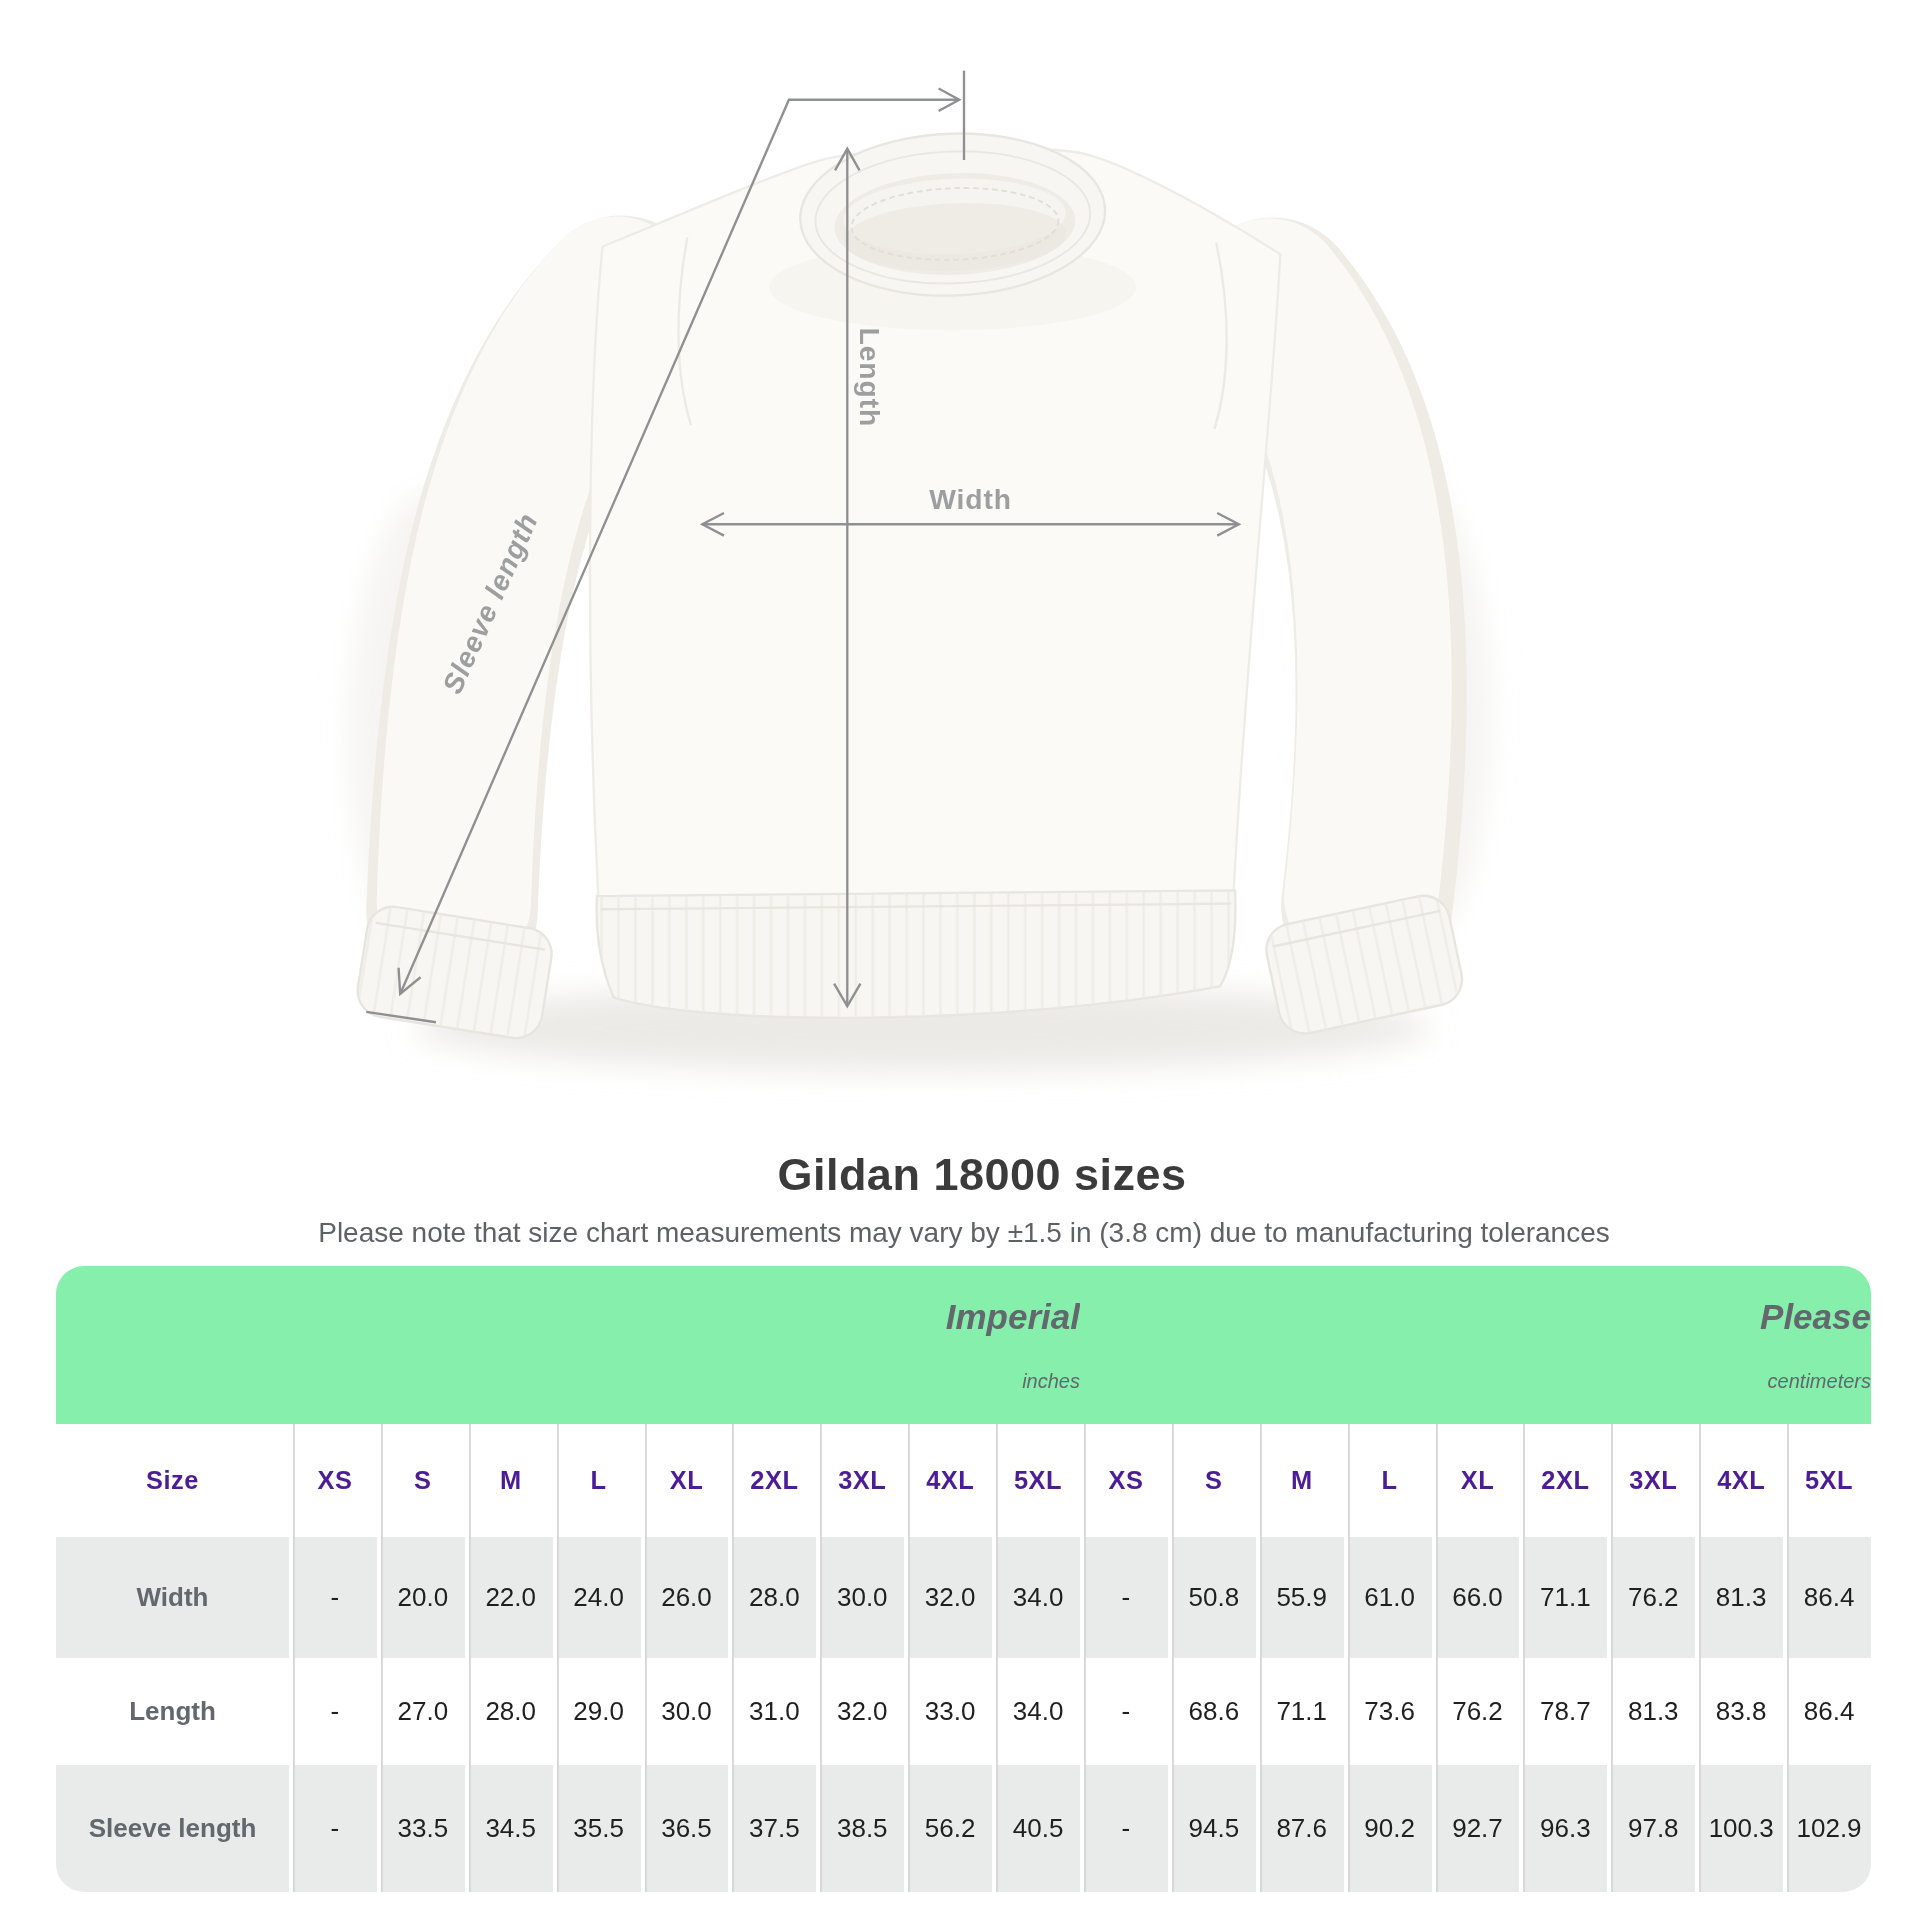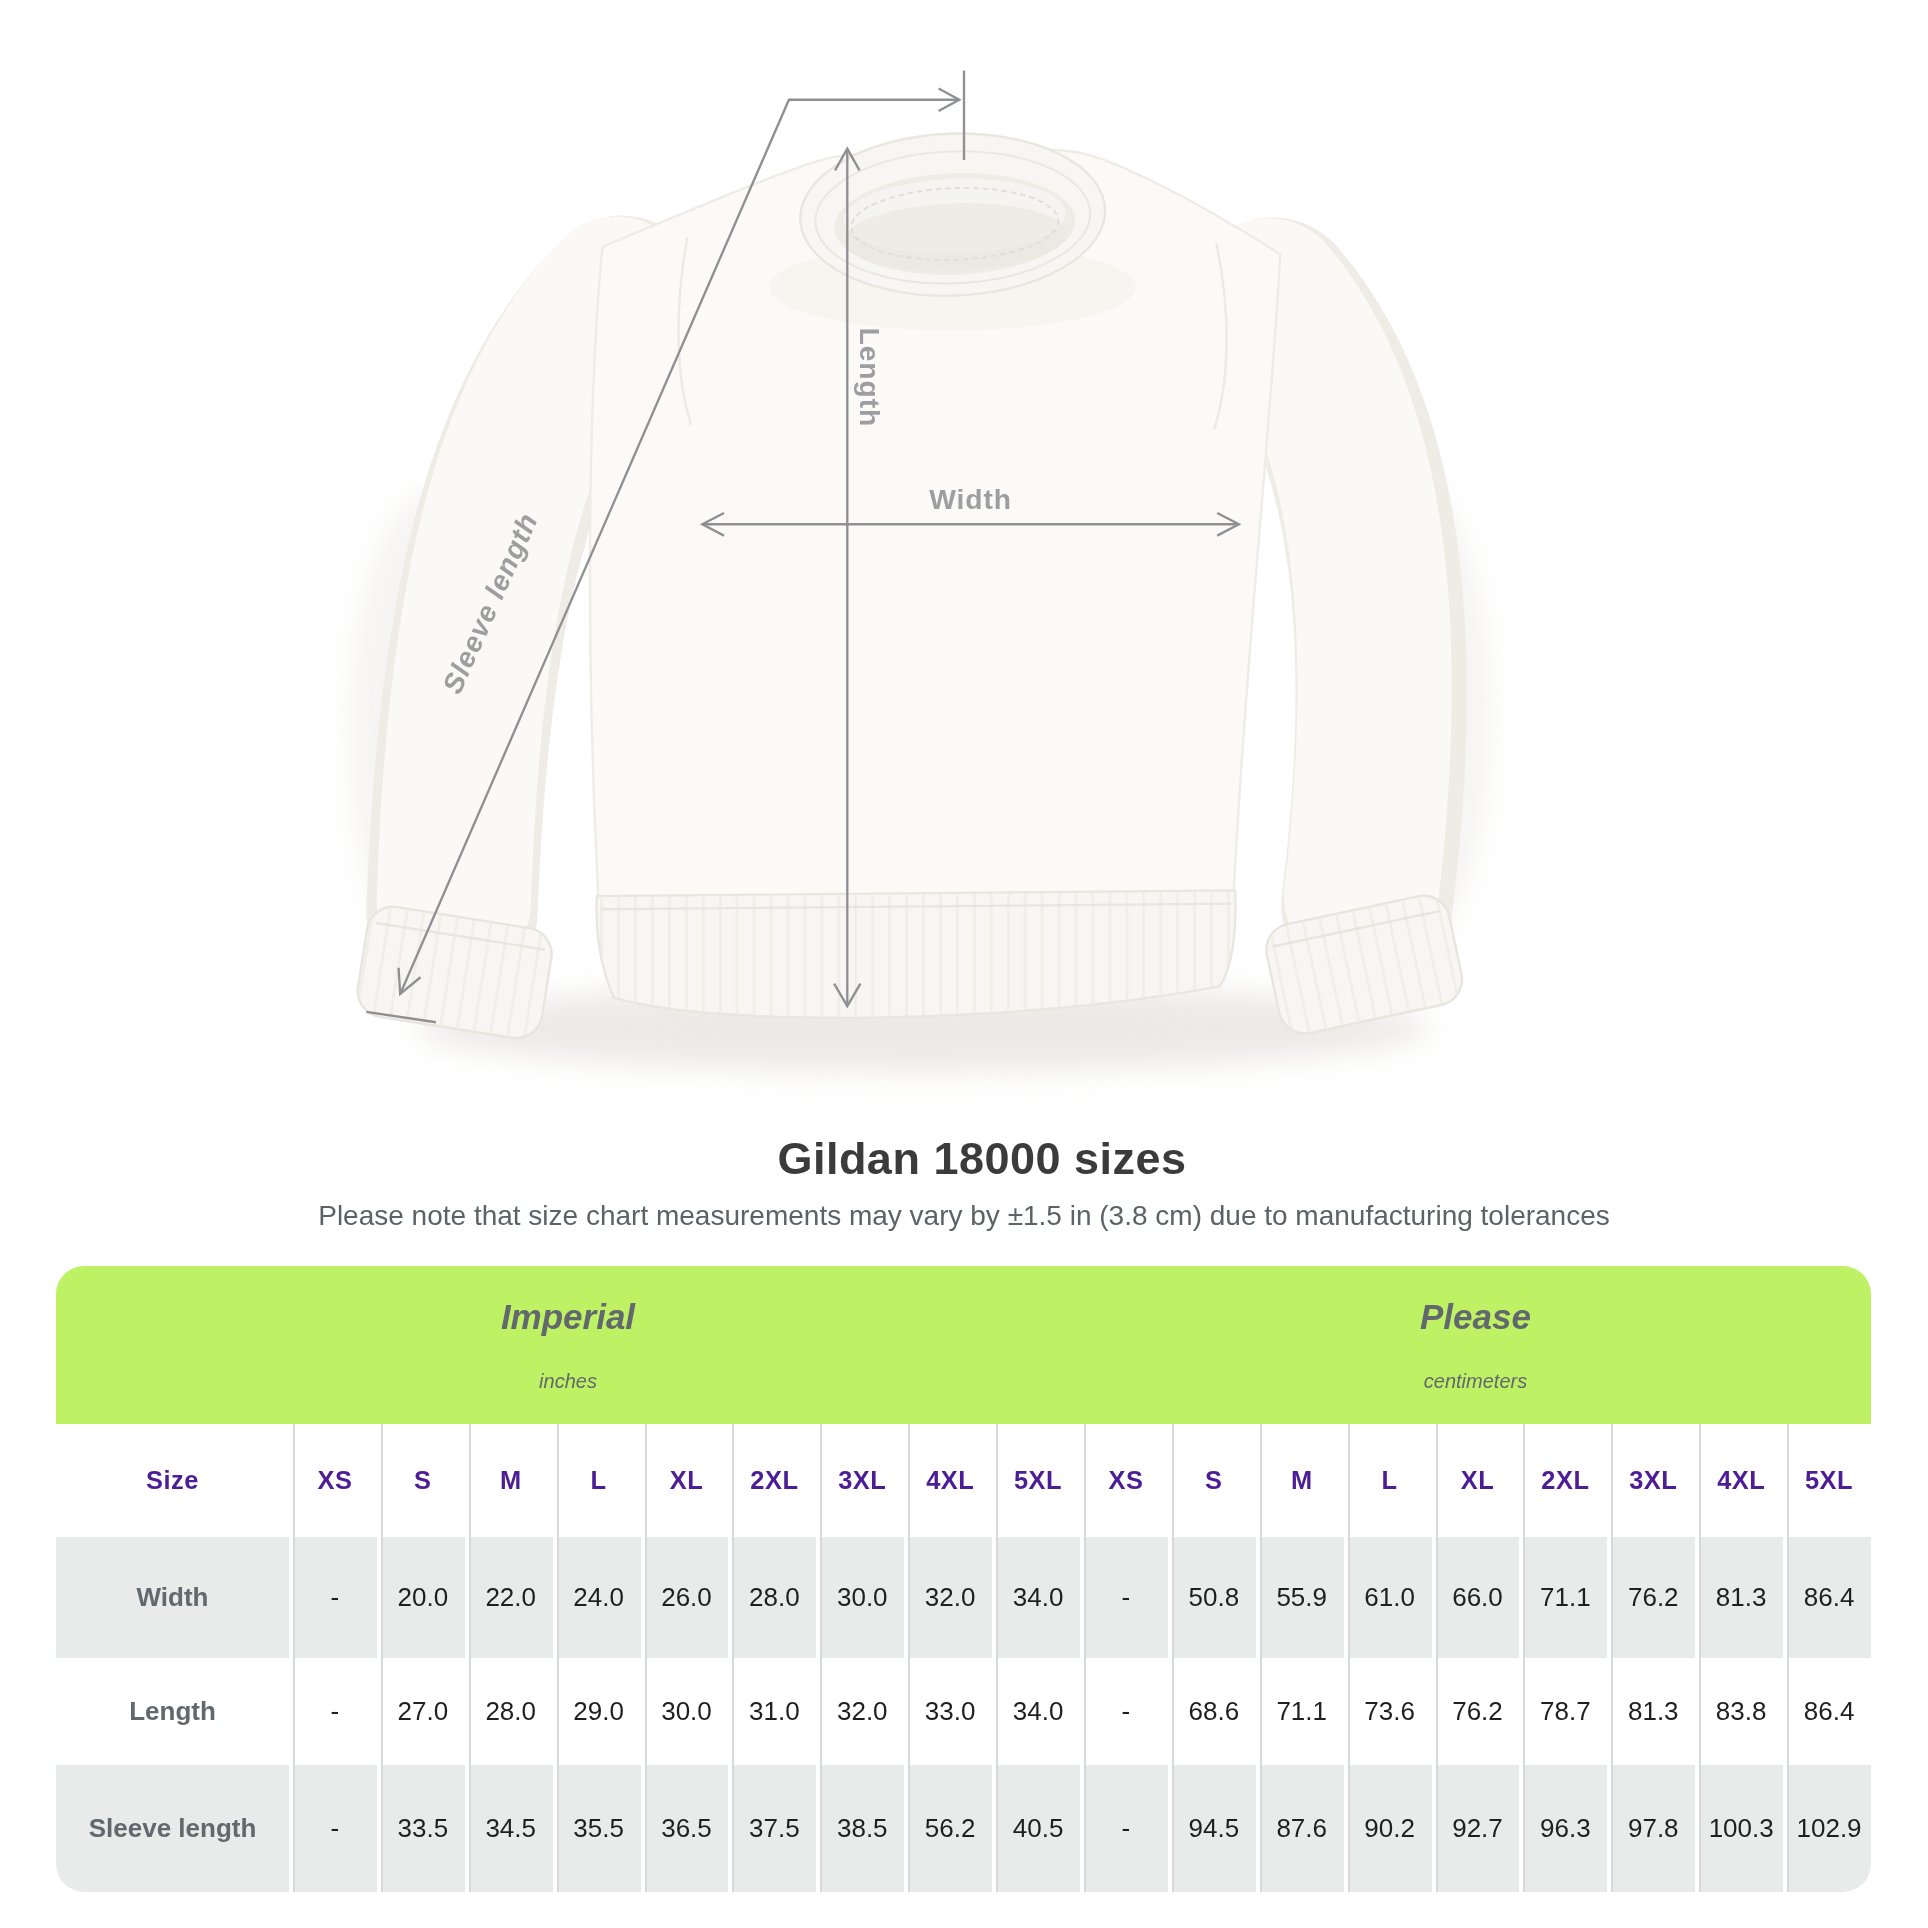--- a/index.html
+++ b/index.html
@@ -7,33 +7,33 @@
          font-family:"Liberation Sans",sans-serif;}
 
   
   #figure-wrap{position:absolute;left:0;top:0;width:1928px;height:1186px;}
   #figure-wrap svg{display:block;}
   .dim{stroke:#8e9092;stroke-width:2.5;fill:none;}
   .dim-label{fill:#9c9ea0;font-size:30px;font-weight:700;letter-spacing:1px;}
 
   
   #title-block{position:absolute;left:0;top:1133px;width:1928px;text-align:center;}
-  #title-block h1{margin:0;font-size:45px;font-weight:700;color:#3b3b3b;letter-spacing:0.5px;padding-left:36px;}
+  #title-block h1{margin:16px;font-size:45px;font-weight:700;color:#3b3b3b;letter-spacing:0.5px;padding-left:36px;}
   #title-block p{margin:15px 0 0;font-size:28px;color:#5d6266;}
 
   
   #size-table{
     position:absolute;left:56px;top:1266px;width:1815px;height:626px;
     display:grid;
     grid-template-columns:233px repeat(18,1fr);
     grid-template-rows:158px 113px 121px 107px 127px;
     border-radius:28px;overflow:hidden;
     font-family:"Liberation Sans",sans-serif;
   }
-  .band{background:#bef264;display:flex;flex-direction:column;align-items:center;
+  .band{background:#86efac;display:flex;flex-direction:column;align-items:flex-end;
         justify-content:center;grid-row:1;gap:24px;}
   .band-imperial{grid-column:1 / span 10;}
   .band-metric{grid-column:11 / span 9;}
   .g-label{font-size:35px;font-weight:700;font-style:italic;color:#62686d;}
   .g-unit{margin-top:9.4px;font-size:20px;font-style:italic;color:#62686d;}
   .cell{display:flex;align-items:center;justify-content:center;background:#ffffff;}
   .cell.shade{background:#e9eaea;}
   .cell.sep{border-left:4.7px solid #ffffff;box-shadow:inset 1.9px 0 0 #d7d7d7;}
   .hdr{font-weight:700;font-size:25.4px;color:#4c1d95;letter-spacing:0.5px;text-align:right;}
   .rowlab{font-weight:700;font-size:26px;color:#62686d;}

